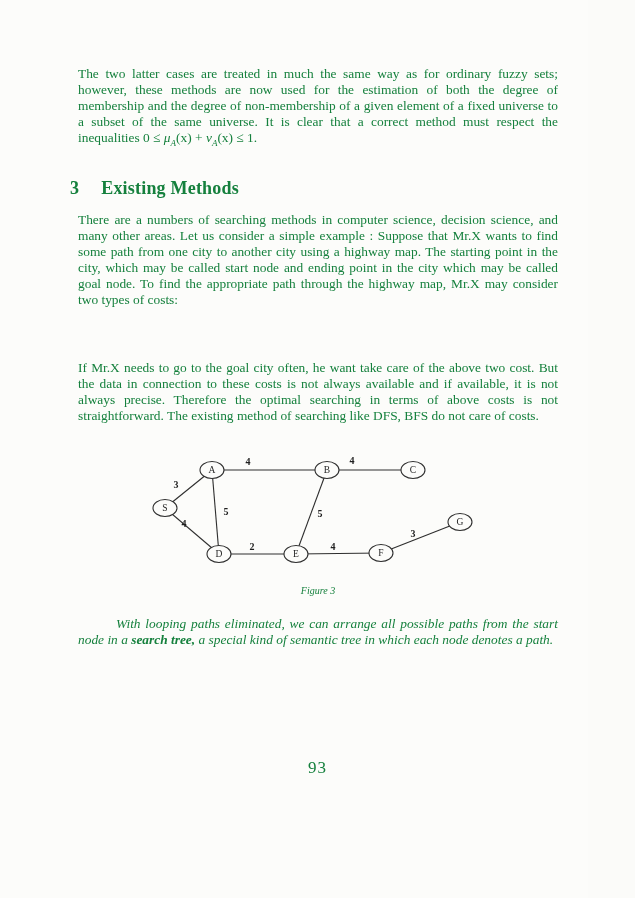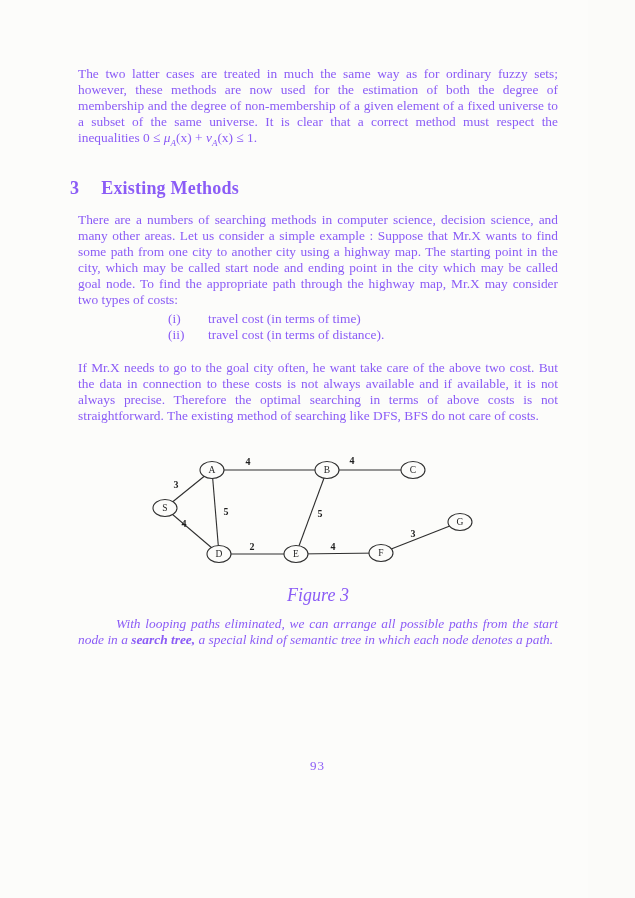--- a/index.html
+++ b/index.html
@@ -1,21 +1,21 @@
 <!DOCTYPE html>
 <html><head>
 <meta charset="utf-8">
 <style>
   html, body { margin:0; padding:0; background:#fbfbf9; }
   .page {
     position:relative;
     width:588px; height:898px;
     background:#fcfcfa;
     font-family:"Liberation Serif", serif;
-    color:#8b5cf6;
+    color:#15803d;
     overflow:hidden;
   }
   .block {
     position:absolute;
     left:78px; width:480px;
     font-size:13.4px; line-height:16px;
     text-align:justify;
   }
   .block p { margin:0; }
   .heading {
@@ -24,25 +24,25 @@
     font-size:18px; font-weight:bold;
     letter-spacing:0.2px;
     text-align:left;
   }
   .heading .h-num { display:inline-block; margin-right:22px; }
   .list-row { text-align:left; }
   .li-marker { display:inline-block; margin-left:90px; width:40px; }
   .indent-para { text-indent:38px;font-style:italic; }
   .caption {
     position:absolute; left:78px; width:480px;
-    text-align:center; font-style:italic; font-size:18px;
+    text-align:center; font-style:italic; font-size:10px;
   }
   .page-number {
     position:absolute; left:0; width:635px;
-    text-align:center; font-size:13px;
+    text-align:center; font-size:17px;
     letter-spacing:1px;
   }
   .figure-svg { position:absolute; left:0; top:440px; }
   .figure-svg text { font-family:"Liberation Serif", serif; fill:#1f1f1f; }
   .node-label { font-size:9.5px; }
   .edge-weight { font-size:10px; font-weight:bold; }
   i sub { font-style:italic; }
   sub { font-size:9px; }
 </style>
 </head>
@@ -55,28 +55,20 @@
   </div>
 
   <div class="heading" style="top:178px">
     <span class="h-num">3</span><span>Existing Methods</span>
   </div>
 
   <div class="block" style="top:212px">
     <p>There are a numbers of searching methods in computer science, decision science, and many other areas. Let us consider a simple example : Suppose that Mr.X wants to find some path from one city to another city using a highway map. The starting point in the city, which may be called start node and ending point in the city which may be called goal node. To find the appropriate path through the highway map, Mr.X may consider two types of costs:</p>
   </div>
 
-  <div class="block" style="top:311px">
-    <div class="list-row">
-      <span class="li-marker">(i)</span><span>travel cost (in terms of time)</span>
-    </div>
-    <div class="list-row">
-      <span class="li-marker">(ii)</span><span>travel cost (in terms of distance).</span>
-    </div>
-  </div>
 
   <div class="block" style="top:360px">
     <p>If Mr.X needs to go to the goal city often, he want take care of the above two cost. But the data in connection to these costs is not always available and if available, it is not always precise. Therefore the optimal searching in terms of above costs is not straightforward. The existing method of searching like DFS, BFS do not care of costs.</p>
   </div>
 
   <svg class="figure-svg" width="635" height="145" viewBox="0 0 635 145">
     <g stroke="#2e2e2e" stroke-width="1.1">
       <line x1="165" y1="68" x2="212" y2="30"></line>
       <line x1="165" y1="68" x2="219" y2="114"></line>
       <line x1="212" y1="30" x2="327" y2="30"></line>

